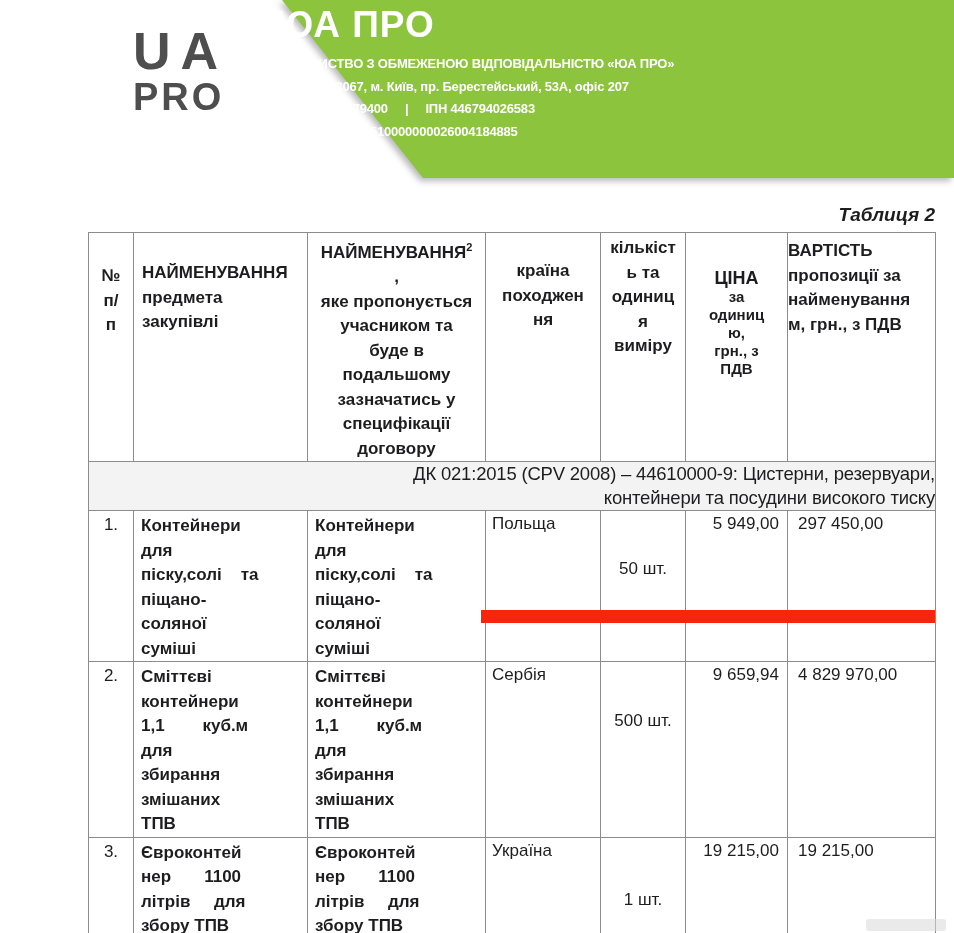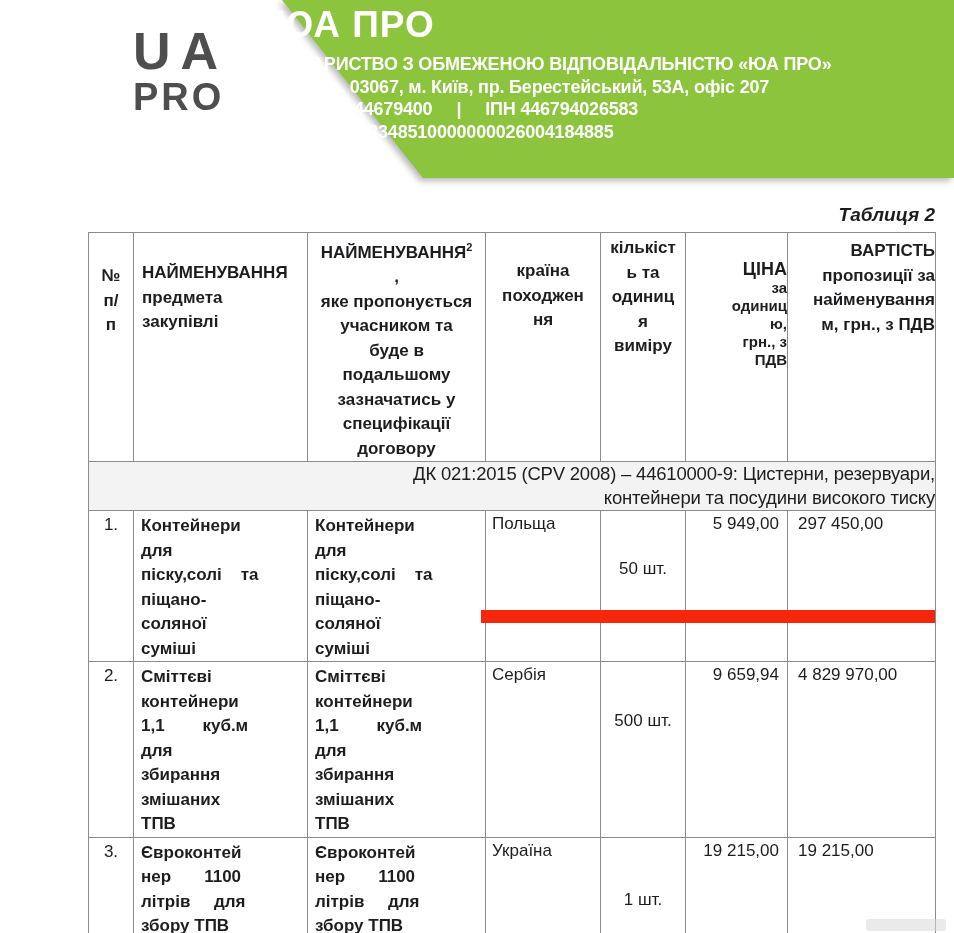--- a/index.html
+++ b/index.html
@@ -7,21 +7,21 @@
     width:954px;height:933px;position:relative;overflow:hidden;
     font-family:"Liberation Sans", sans-serif;color:#1d1d1f;
   }
   
   .banner-shadow{position:absolute;left:0;top:0;width:954px;height:185px;
     filter:drop-shadow(-3px 3px 3px rgba(0,0,0,0.28));}
   .banner{position:absolute;left:0;top:0;width:954px;height:178px;background:#8CC43E;
     clip-path:polygon(282px 0,954px 0,954px 178px,423px 178px);}
   .banner-text{position:absolute;left:275px;top:3px;width:600px;color:#ffffff;}
   .banner-title{font-size:37px;font-weight:bold;letter-spacing:1px;line-height:44px;margin-bottom:6px;}
-  .banner-line{font-size:18px;font-weight:bold;line-height:22.5px;white-space:pre;letter-spacing:-0.2px;}
+  .banner-line{font-size:13px;font-weight:bold;line-height:22.5px;white-space:pre;letter-spacing:-0.2px;}
   
   .logo{position:absolute;left:133px;top:24px;color:#4e4e4e;font-weight:bold;}
   .logo-ua{font-size:52px;line-height:54px;letter-spacing:10px;}
   .logo-pro{font-size:38px;line-height:38px;letter-spacing:3px;}
   
   .caption{position:absolute;top:204px;left:0;width:935px;text-align:right;
     font-size:19px;font-weight:bold;font-style:italic;}
   
   .table-wrap{position:absolute;left:88px;top:232px;width:849px;height:701px;overflow:hidden;}
   table{border-collapse:collapse;table-layout:fixed;width:847px;}
@@ -31,24 +31,24 @@
   tr.cpvrow{height:48px;}
   tr.r1{height:150px;}
   tr.r2{height:166px;}
   tr.r3{height:122px;}
   .h-num{text-align:center;padding-top:31px;}
   .h-name1{text-align:left;padding:28px 4px 0 8px;}
   .h-name2{text-align:center;padding-top:2px;}
   .h-name2 sup{font-size:11px;}
   .h-country{text-align:center;padding-top:26px;}
   .h-qty{text-align:center;padding-top:3px;border-radius:28px;}
-  .h-price{text-align:right;padding-top:27px;line-height:18px;}
+  .h-price{text-align:center;padding-top:36px;line-height:18px;}
   .h-price .big{font-size:18px;white-space:pre-line;}
   .h-price .small{font-size:15px;white-space:pre-line;}
-  .h-total{text-align:right;padding-top:6px;}
+  .h-total{text-align:left;padding-top:6px;}
   .cpv{background:#f3f3f3;text-align:right;vertical-align:middle;
     white-space:pre-line;font-size:18.5px;line-height:24px;font-weight:normal;letter-spacing:-0.2px;}
   .c-num{text-align:center;padding-top:4px;}
   .c-name{font-weight:bold;text-align:left;padding:3px 17px 0 7px;white-space:pre-wrap;line-height:24.5px;}
   .c-country{padding:3px 0 0 6px;}
   .c-qty{text-align:center;}
   .qty-1{padding-top:48px;}
   .qty-2{padding-top:49px;}
   .qty-3{padding-top:52px;}
   .c-price{text-align:right;padding:3px 8px 0 0;}

